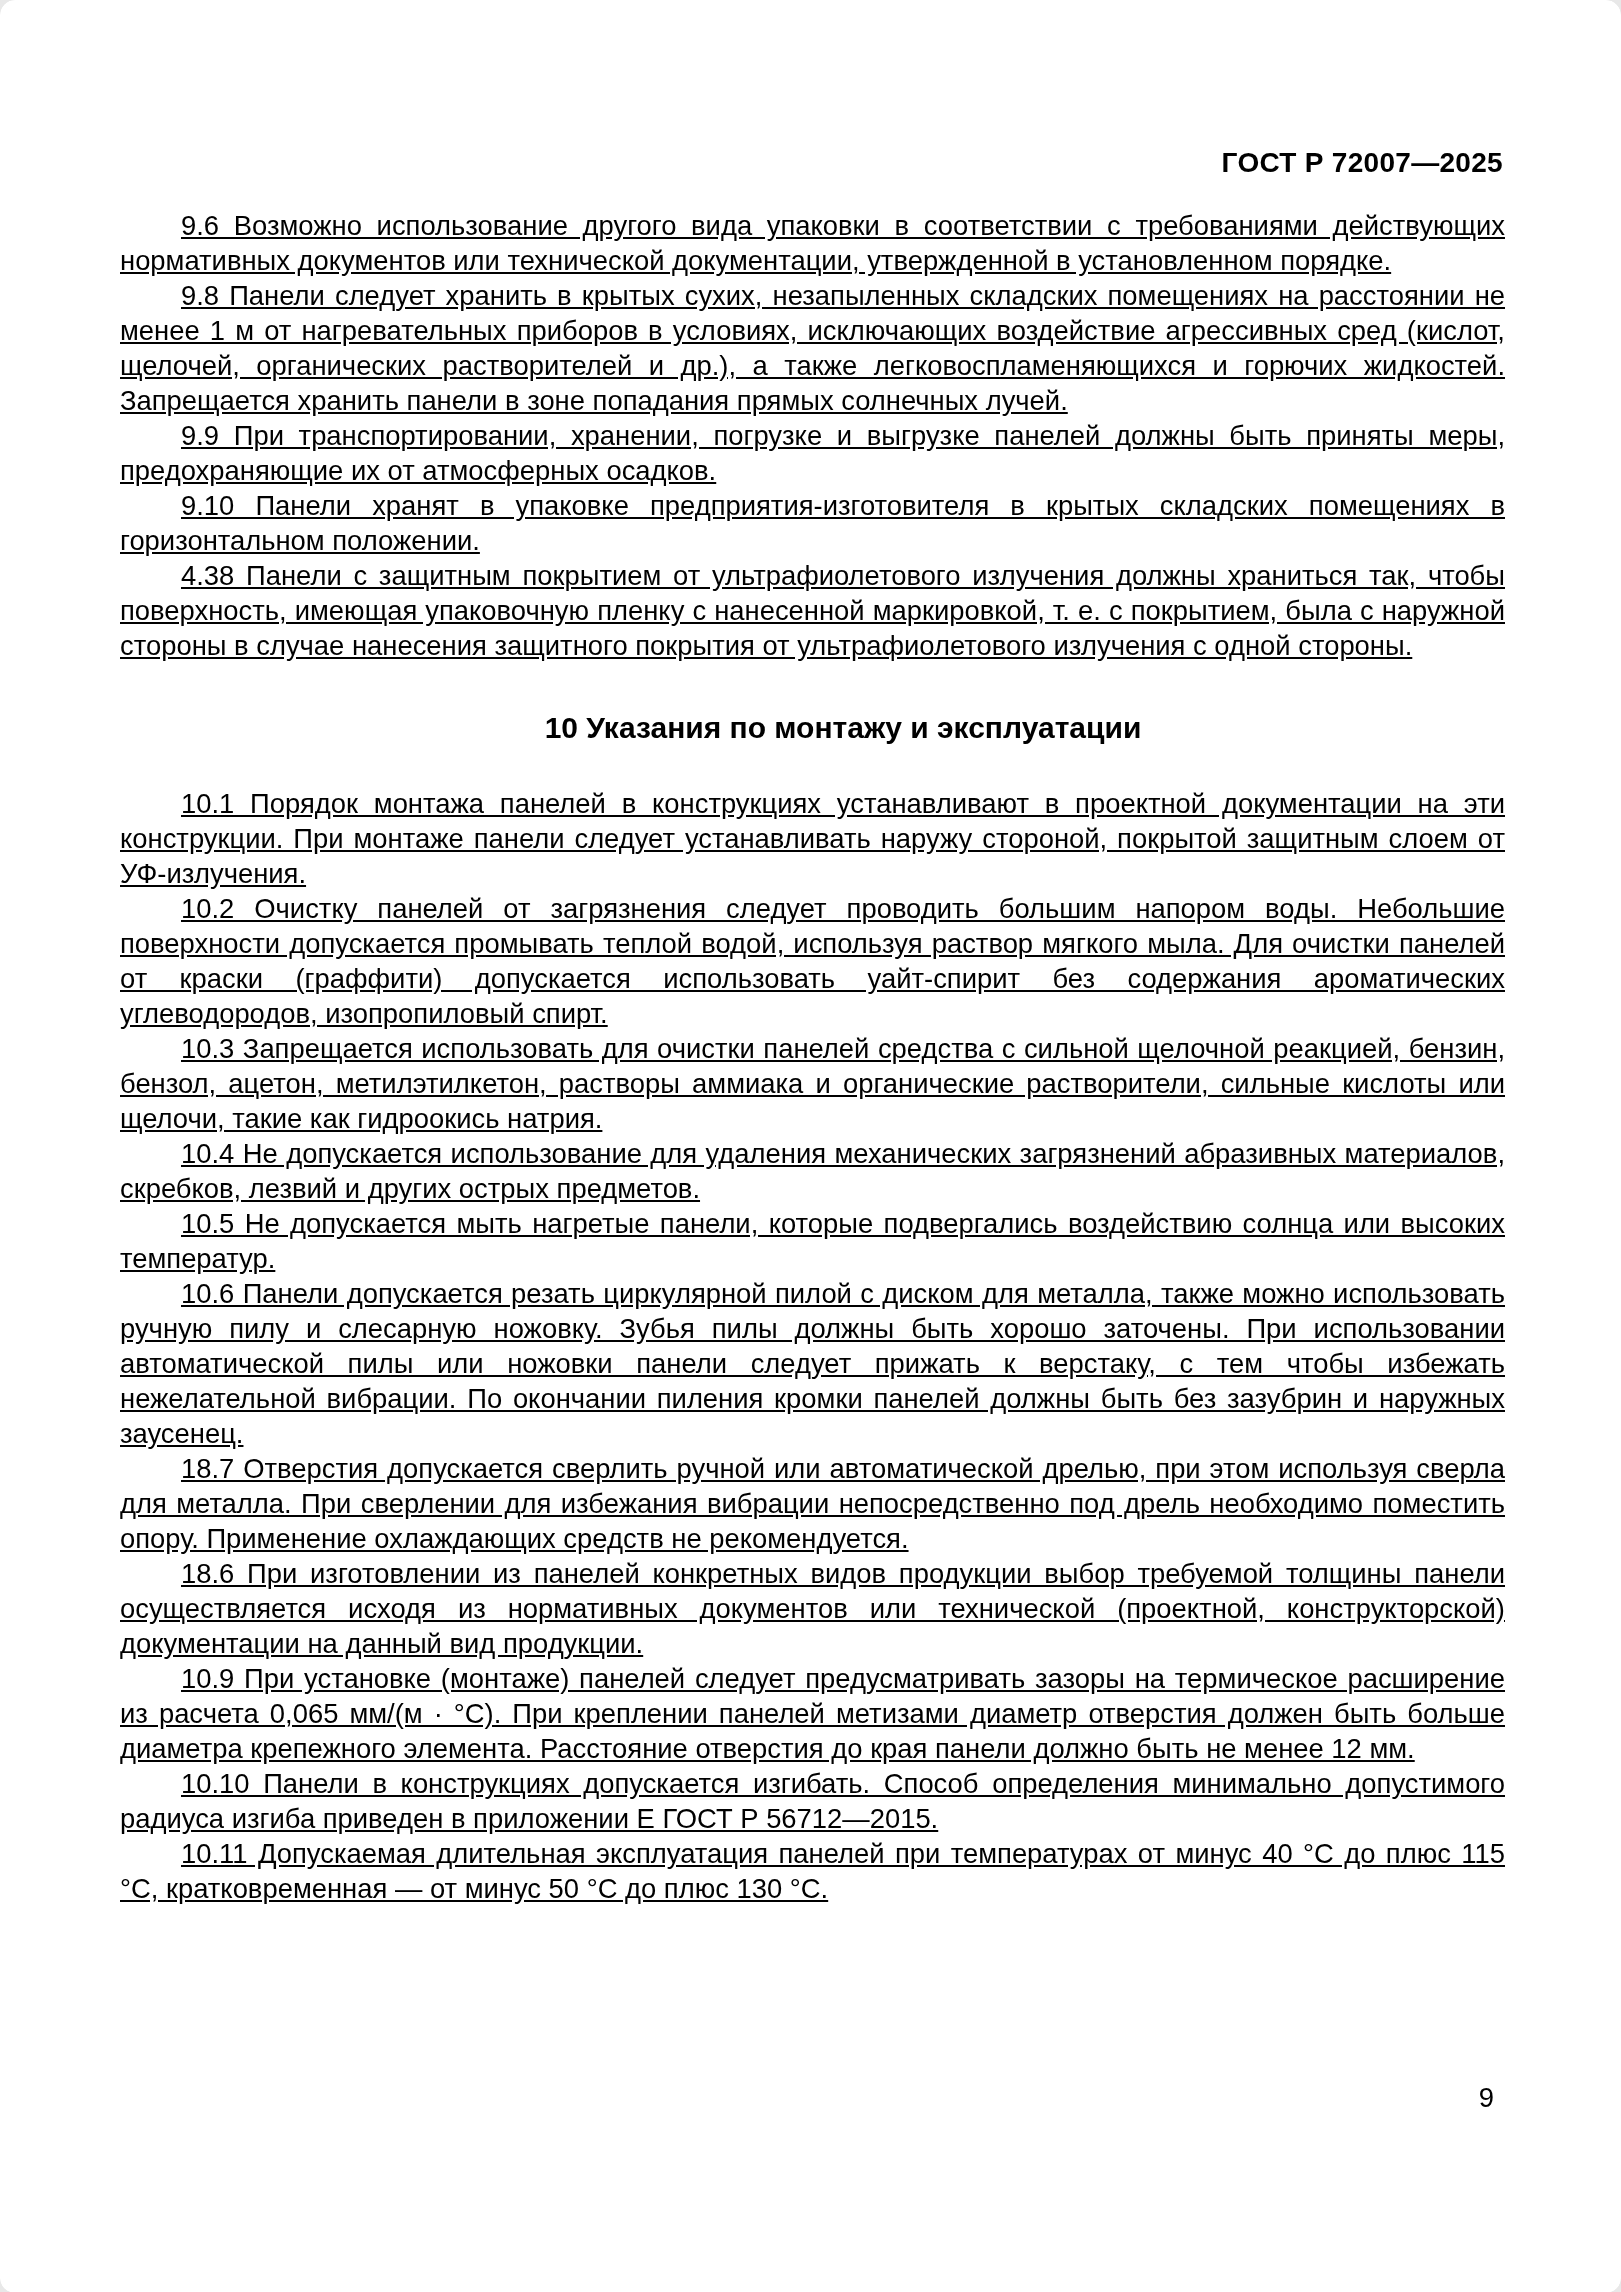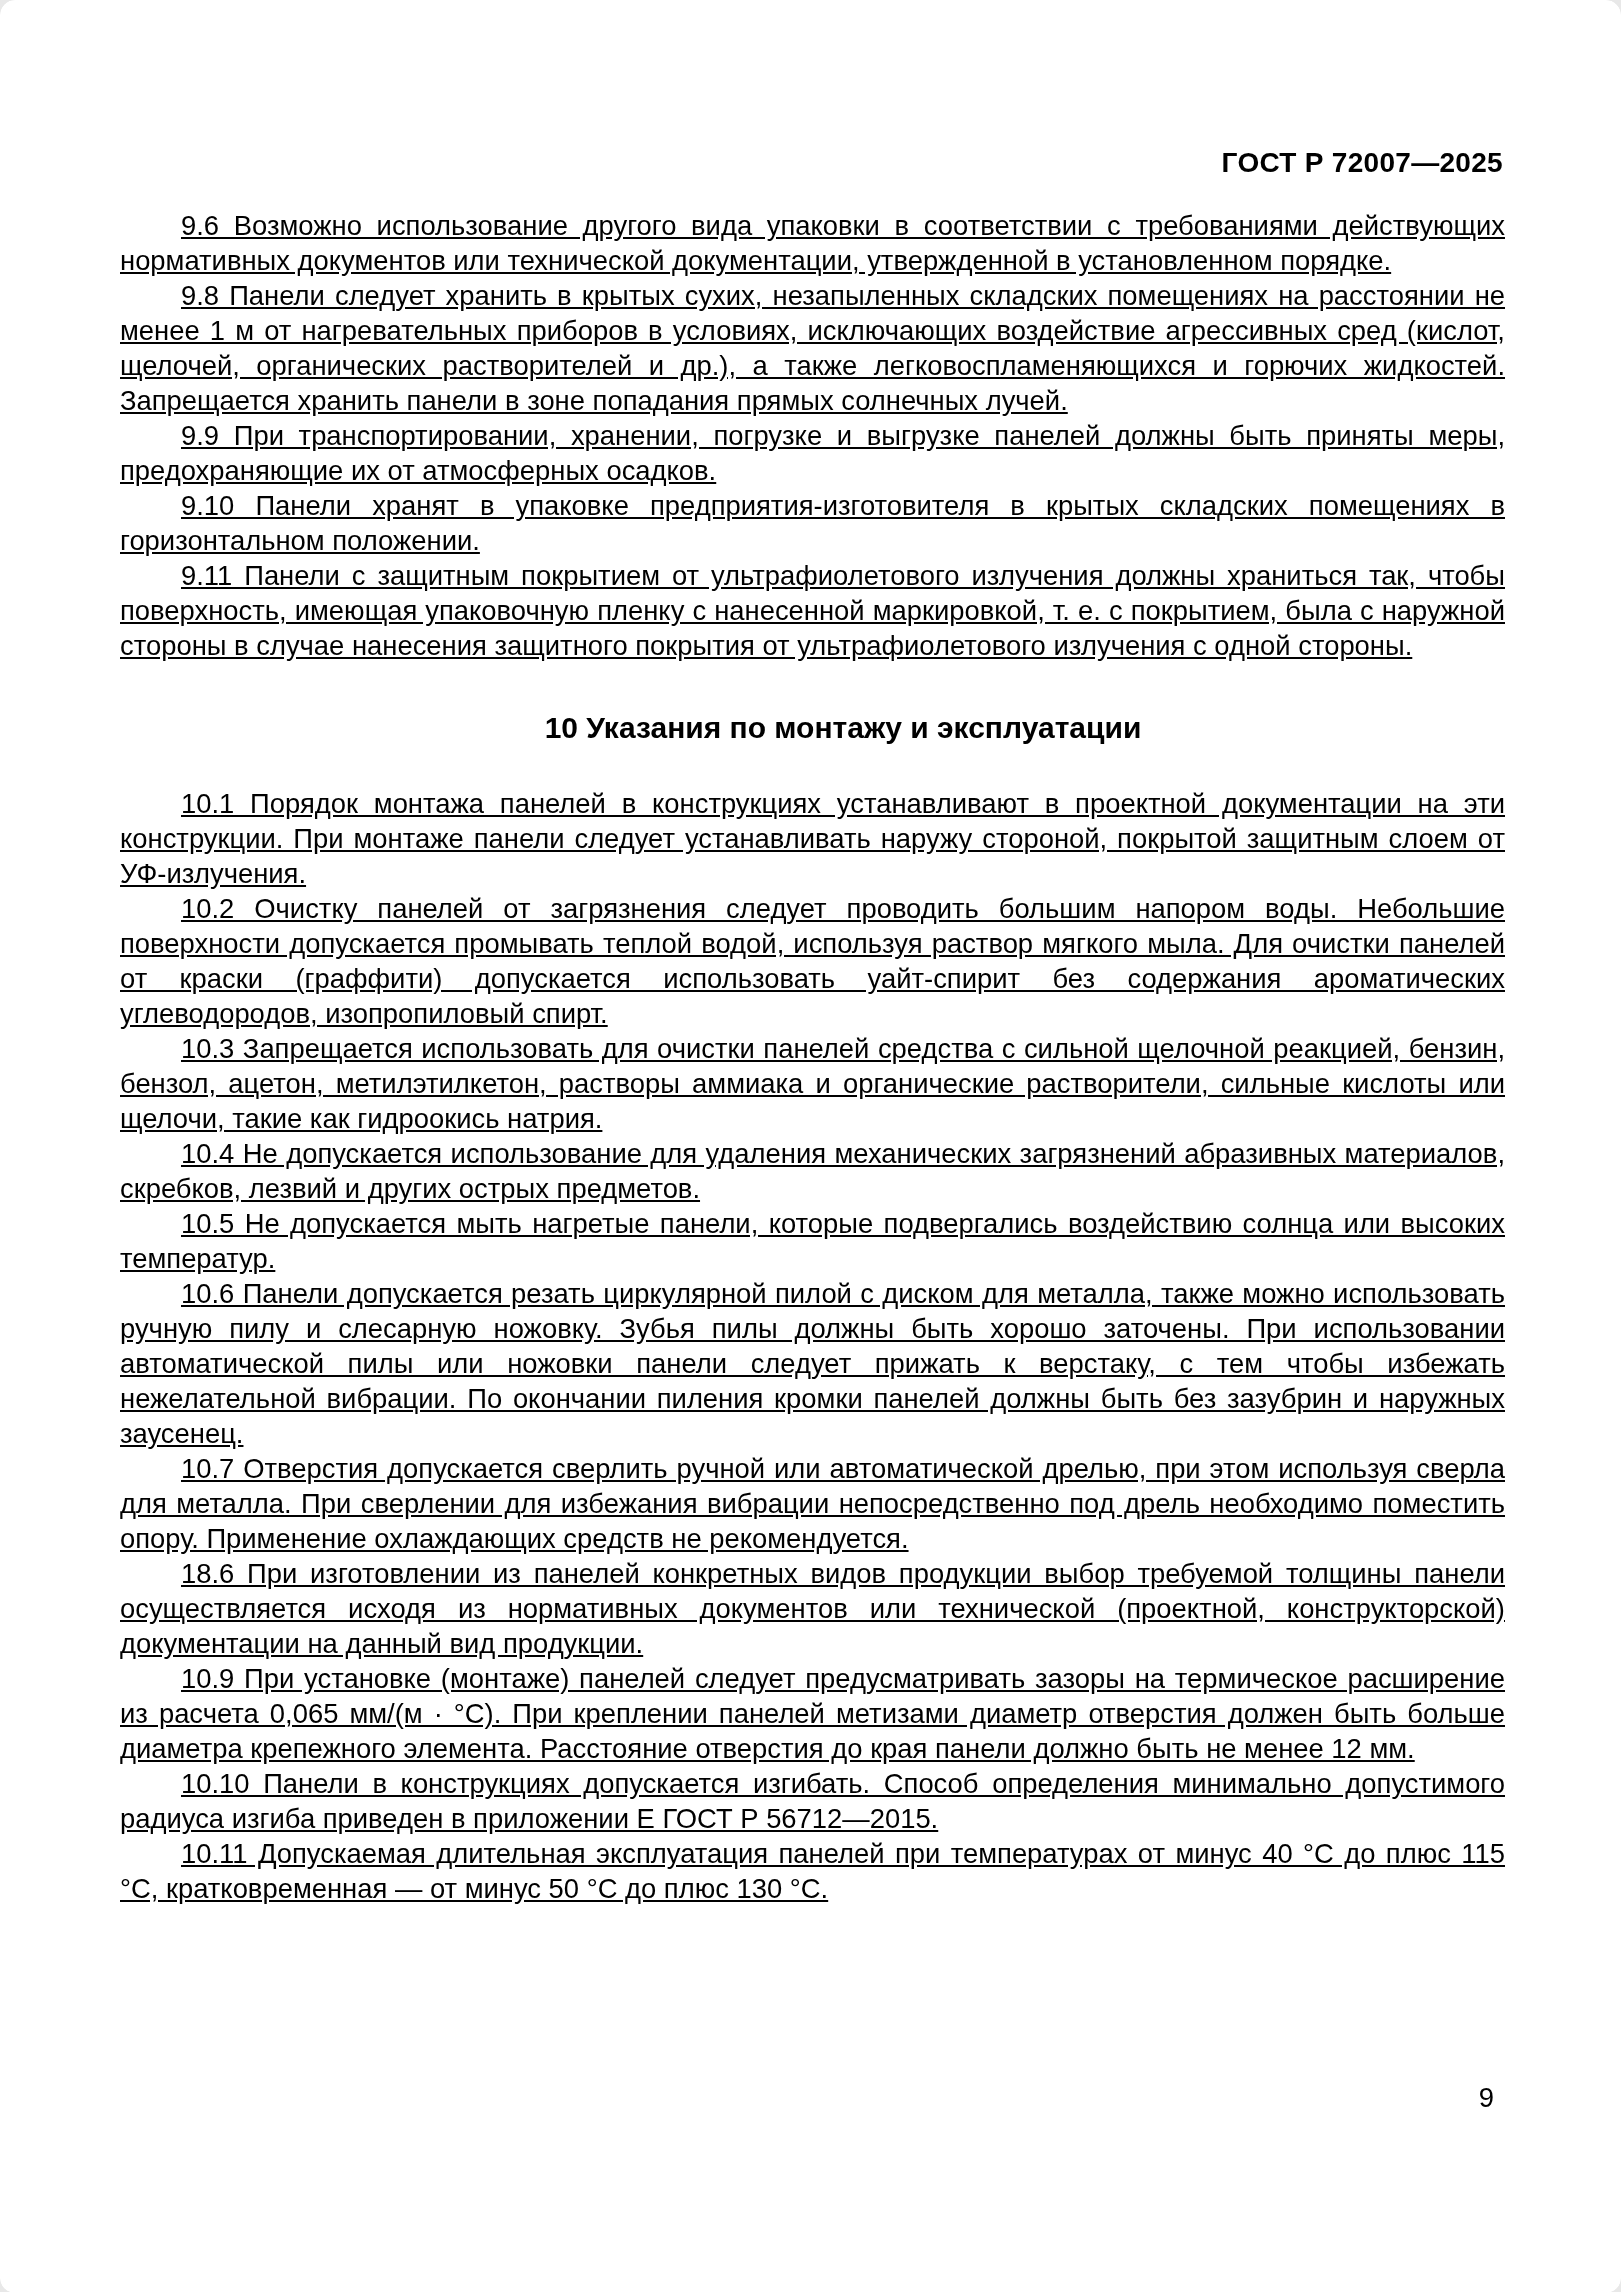--- a/index.html
+++ b/index.html
@@ -63,31 +63,31 @@
 
   <div class="doc-header">
     <span>ГОСТ Р 72007—2025</span>
   </div>
 
   <div class="content">
     <p class="para">9.6 Возможно использование другого вида упаковки в соответствии с требованиями действующих нормативных документов или технической документации, утвержденной в установленном порядке.</p>
     <p class="para">9.8 Панели следует хранить в крытых сухих, незапыленных складских помещениях на расстоянии не менее 1 м от нагревательных приборов в условиях, исключающих воздействие агрессивных сред (кислот, щелочей, органических растворителей и др.), а также легковоспламеняющихся и горючих жидкостей. Запрещается хранить панели в зоне попадания прямых солнечных лучей.</p>
     <p class="para">9.9 При транспортировании, хранении, погрузке и выгрузке панелей должны быть приняты меры, предохраняющие их от атмосферных осадков.</p>
     <p class="para">9.10 Панели хранят в упаковке предприятия-изготовителя в крытых складских помещениях в горизонтальном положении.</p>
-    <p class="para">9.11 Панели с защитным покрытием от ультрафиолетового излучения должны храниться так, чтобы поверхность, имеющая упаковочную пленку с нанесенной маркировкой, т. е. с покрытием, была с наружной стороны в случае нанесения защитного покрытия от ультрафиолетового излучения с одной стороны.</p>
+    <p class="para">4.38 Панели с защитным покрытием от ультрафиолетового излучения должны храниться так, чтобы поверхность, имеющая упаковочную пленку с нанесенной маркировкой, т. е. с покрытием, была с наружной стороны в случае нанесения защитного покрытия от ультрафиолетового излучения с одной стороны.</p>
 
     <h2 class="section-heading">10 Указания по монтажу и эксплуатации</h2>
 
     <p class="para">10.1 Порядок монтажа панелей в конструкциях устанавливают в проектной документации на эти конструкции. При монтаже панели следует устанавливать наружу стороной, покрытой защитным слоем от УФ-излучения.</p>
     <p class="para">10.2 Очистку панелей от загрязнения следует проводить большим напором воды. Небольшие поверхности допускается промывать теплой водой, используя раствор мягкого мыла. Для очистки панелей от краски (граффити) допускается использовать уайт-спирит без содержания ароматических углеводородов, изопропиловый спирт.</p>
     <p class="para">10.3 Запрещается использовать для очистки панелей средства с сильной щелочной реакцией, бензин, бензол, ацетон, метилэтилкетон, растворы аммиака и органические растворители, сильные кислоты или щелочи, такие как гидроокись натрия.</p>
     <p class="para">10.4 Не допускается использование для удаления механических загрязнений абразивных материалов, скребков, лезвий и других острых предметов.</p>
     <p class="para">10.5 Не допускается мыть нагретые панели, которые подвергались воздействию солнца или высоких температур.</p>
     <p class="para">10.6 Панели допускается резать циркулярной пилой с диском для металла, также можно использовать ручную пилу и слесарную ножовку. Зубья пилы должны быть хорошо заточены. При использовании автоматической пилы или ножовки панели следует прижать к верстаку, с тем чтобы избежать нежелательной вибрации. По окончании пиления кромки панелей должны быть без зазубрин и наружных заусенец.</p>
-    <p class="para">10.7 Отверстия допускается сверлить ручной или автоматической дрелью, при этом используя сверла для металла. При сверлении для избежания вибрации непосредственно под дрель необходимо поместить опору. Применение охлаждающих средств не рекомендуется.</p>
+    <p class="para">18.7 Отверстия допускается сверлить ручной или автоматической дрелью, при этом используя сверла для металла. При сверлении для избежания вибрации непосредственно под дрель необходимо поместить опору. Применение охлаждающих средств не рекомендуется.</p>
     <p class="para">18.6 При изготовлении из панелей конкретных видов продукции выбор требуемой толщины панели осуществляется исходя из нормативных документов или технической (проектной, конструкторской) документации на данный вид продукции.</p>
     <p class="para">10.9 При установке (монтаже) панелей следует предусматривать зазоры на термическое расширение из расчета 0,065 мм/(м · °С). При креплении панелей метизами диаметр отверстия должен быть больше диаметра крепежного элемента. Расстояние отверстия до края панели должно быть не менее 12 мм.</p>
     <p class="para">10.10 Панели в конструкциях допускается изгибать. Способ определения минимально допустимого радиуса изгиба приведен в приложении Е ГОСТ Р 56712—2015.</p>
     <p class="para">10.11 Допускаемая длительная эксплуатация панелей при температурах от минус 40 °С до плюс 115 °С, кратковременная — от минус 50 °С до плюс 130 °С.</p>
   </div>
 
   <div class="page-number">9</div>
 
 </div>
 

